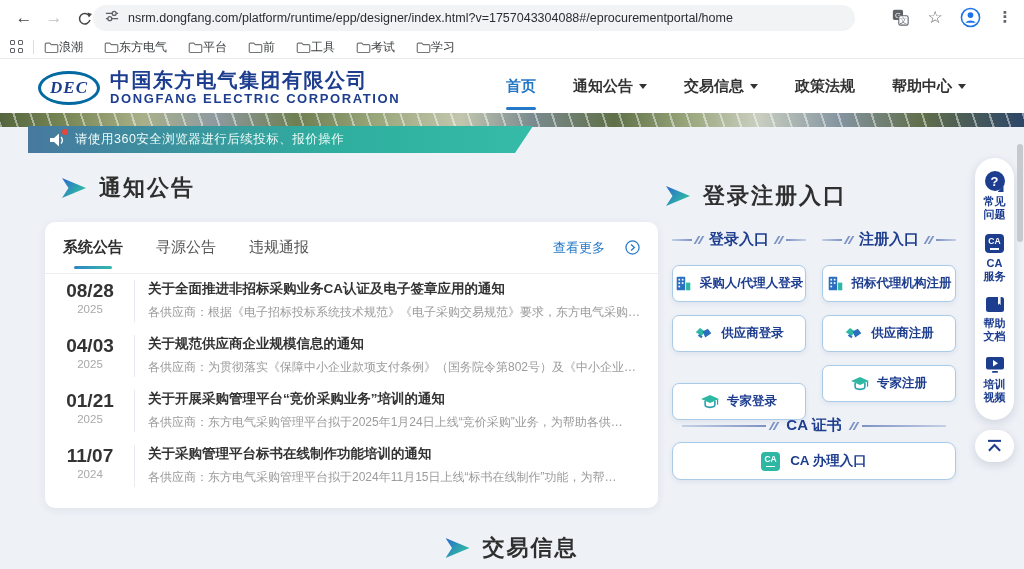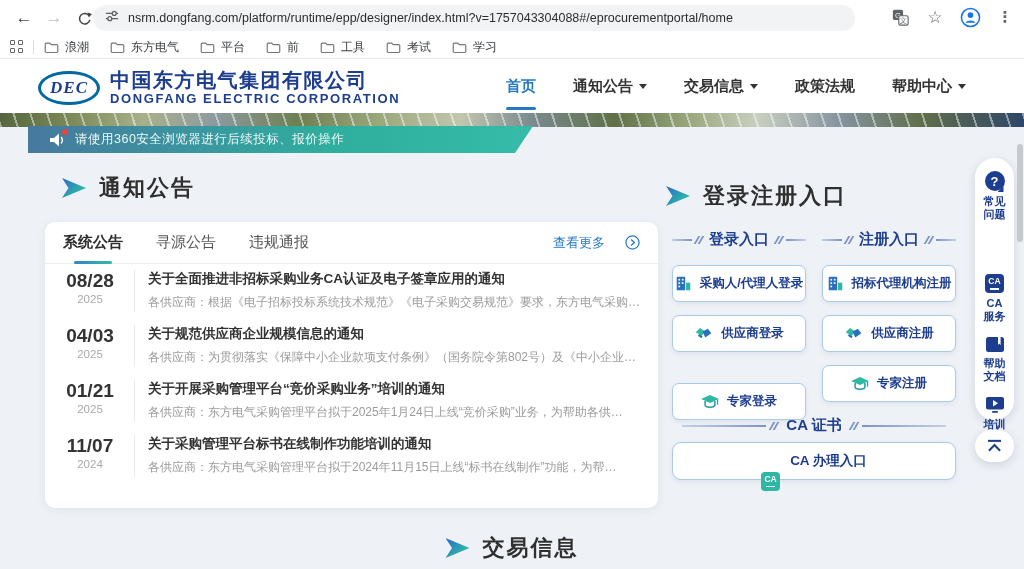--- a/index.html
+++ b/index.html
@@ -19,21 +19,21 @@
   .tb-right { position:absolute; top:6px; right:8px; display:flex; align-items:center; gap:13px; }
   .tb-ic { width:22px; height:22px; display:flex; align-items:center; justify-content:center; color:#5f6368; cursor:pointer; }
   .star { font-size:17px; }
   .dots { font-size:15px; font-weight:bold; letter-spacing:0; }
 
   .bookmarks { position:absolute; top:36px; left:0; width:1024px; height:23px; background:#ffffff;
                border-bottom:1px solid #e9ebee; display:flex; align-items:center; padding-left:10px; }
   .apps-grid { width:14px; height:14px; display:grid; grid-template-columns:5px 5px; grid-template-rows:5px 5px; gap:3px; cursor:pointer; }
   .apps-grid span { border:1.6px solid #5f6368; border-radius:1px; }
   .bm-sep { width:1px; height:14px; background:#dadce0; margin:0 10px 0 9px; }
-  .bm-item { display:flex; align-items:center; gap:6px; margin-right:21px; cursor:pointer; }
+  .bm-item { display:flex; align-items:center; margin-right:21px; cursor:pointer; }
   .bm-item .lbl { font-size:12px; color:#3c4043; }
 
   
   .site-header { position:absolute; top:59px; left:0; width:1024px; height:54px; background:#ffffff; }
   .logo-wrap { position:absolute; left:38px; top:10px; display:flex; align-items:center; cursor:pointer; }
   .logo-oval { width:62px; height:34px; border:3px solid #0369a1; border-radius:50%;
                display:flex; align-items:center; justify-content:center;
                font-family:"Liberation Serif","DejaVu Serif",serif; font-style:italic; font-weight:bold;
                font-size:17px; color:#1d3d8f; letter-spacing:1px; }
   .co-names { margin-left:10px; }
@@ -62,21 +62,21 @@
 
   
   .sec-head { position:absolute; display:flex; align-items:center; gap:13px; }
   .sec-arrow { width:24px; height:20px; background:linear-gradient(135deg,#2b72c8 10%,#2eb8a4 75%);
                clip-path:polygon(0 0,100% 50%,0 100%,27% 50%); }
   .sec-title { font-size:22px; font-weight:bold; color:#2f2f2f; letter-spacing:2px; }
 
   
   .card { position:absolute; left:45px; top:222px; width:613px; height:286px; background:#fff;
           border-radius:10px; box-shadow:0 2px 10px rgba(40,60,100,0.07); }
-  .tabs-row { display:flex; align-items:center; height:42px; padding:0 18px; border-bottom:1px solid #ededf1; }
+  .tabs-row { display:flex; align-items:center; height:52px; padding:0 18px; border-bottom:1px solid #ededf1; }
   .tab { position:relative; height:42px; display:flex; align-items:center; margin-right:33px;
          font-size:15px; color:#555; cursor:pointer; }
   .tab.active { color:#2d2d2d; font-weight:bold; }
   .tab.active .tab-underline { position:absolute; bottom:0; left:50%; transform:translateX(-50%);
          width:38px; height:3px; border-radius:2px; background:linear-gradient(90deg,#2f86c7,#35b8a8); }
   .more-link { margin-left:auto; display:flex; align-items:center; gap:20px; cursor:pointer; }
   .more-link .txt { font-size:13px; color:#2478c8; }
   .notice-list { padding:6px 16px 0 14px; }
   .n-row { display:flex; align-items:flex-start; height:55px; cursor:pointer; }
   .n-date { width:62px; text-align:center; flex:0 0 auto; }
@@ -99,21 +99,21 @@
           box-shadow:0 2px 5px rgba(30,70,140,0.08); }
   .lbtn .txt { font-size:12.5px; font-weight:600; color:#1d3d8f; white-space:nowrap; }
   .ca-grp { position:absolute; top:416px; left:672px; width:284px; display:flex; align-items:center; justify-content:center; gap:5px; }
   .ca-grp .txt { font-size:15px; font-weight:bold; color:#1d3d8f; margin:0 4px; white-space:nowrap; }
   .ca-grp .deco-line { width:84px; }
   .ca-btn { position:absolute; top:442px; left:672px; width:284px; height:38px; background:#fff;
             border:1px solid #a9cbe8; border-radius:9px; display:flex; align-items:center; justify-content:center;
             gap:10px; cursor:pointer; box-shadow:0 2px 5px rgba(30,70,140,0.08); }
   .ca-btn .txt { font-size:13.5px; font-weight:600; color:#1d3d8f; }
   .ca-badge { width:19px; height:19px; border-radius:4px; background:#2eb8a4; display:flex; flex-direction:column;
-              align-items:center; justify-content:center;margin-top:40px; }
+              align-items:center; justify-content:center; }
   .ca-badge .cat { font-size:8.5px; font-weight:bold; color:#fff; line-height:9px; }
   .ca-badge .bar { width:9px; height:1.5px; background:#fff; margin-top:2px; }
   .ca-badge.navy { background:#1d3d8f; }
 
   
   .float-bar { position:absolute; left:975px; top:158px; width:39px; height:262px; background:#fff;
                border-radius:20px; box-shadow:0 3px 10px rgba(30,50,90,0.15);
                display:flex; flex-direction:column; align-items:center; padding-top:13px; gap:13px; }
   .fb-item { display:flex; flex-direction:column; align-items:center; gap:4px; cursor:pointer; }
   .fb-item .lbl { width:24px; font-size:11px; line-height:13px; font-weight:600; color:#1d3d8f; text-align:center; word-break:break-all; }

